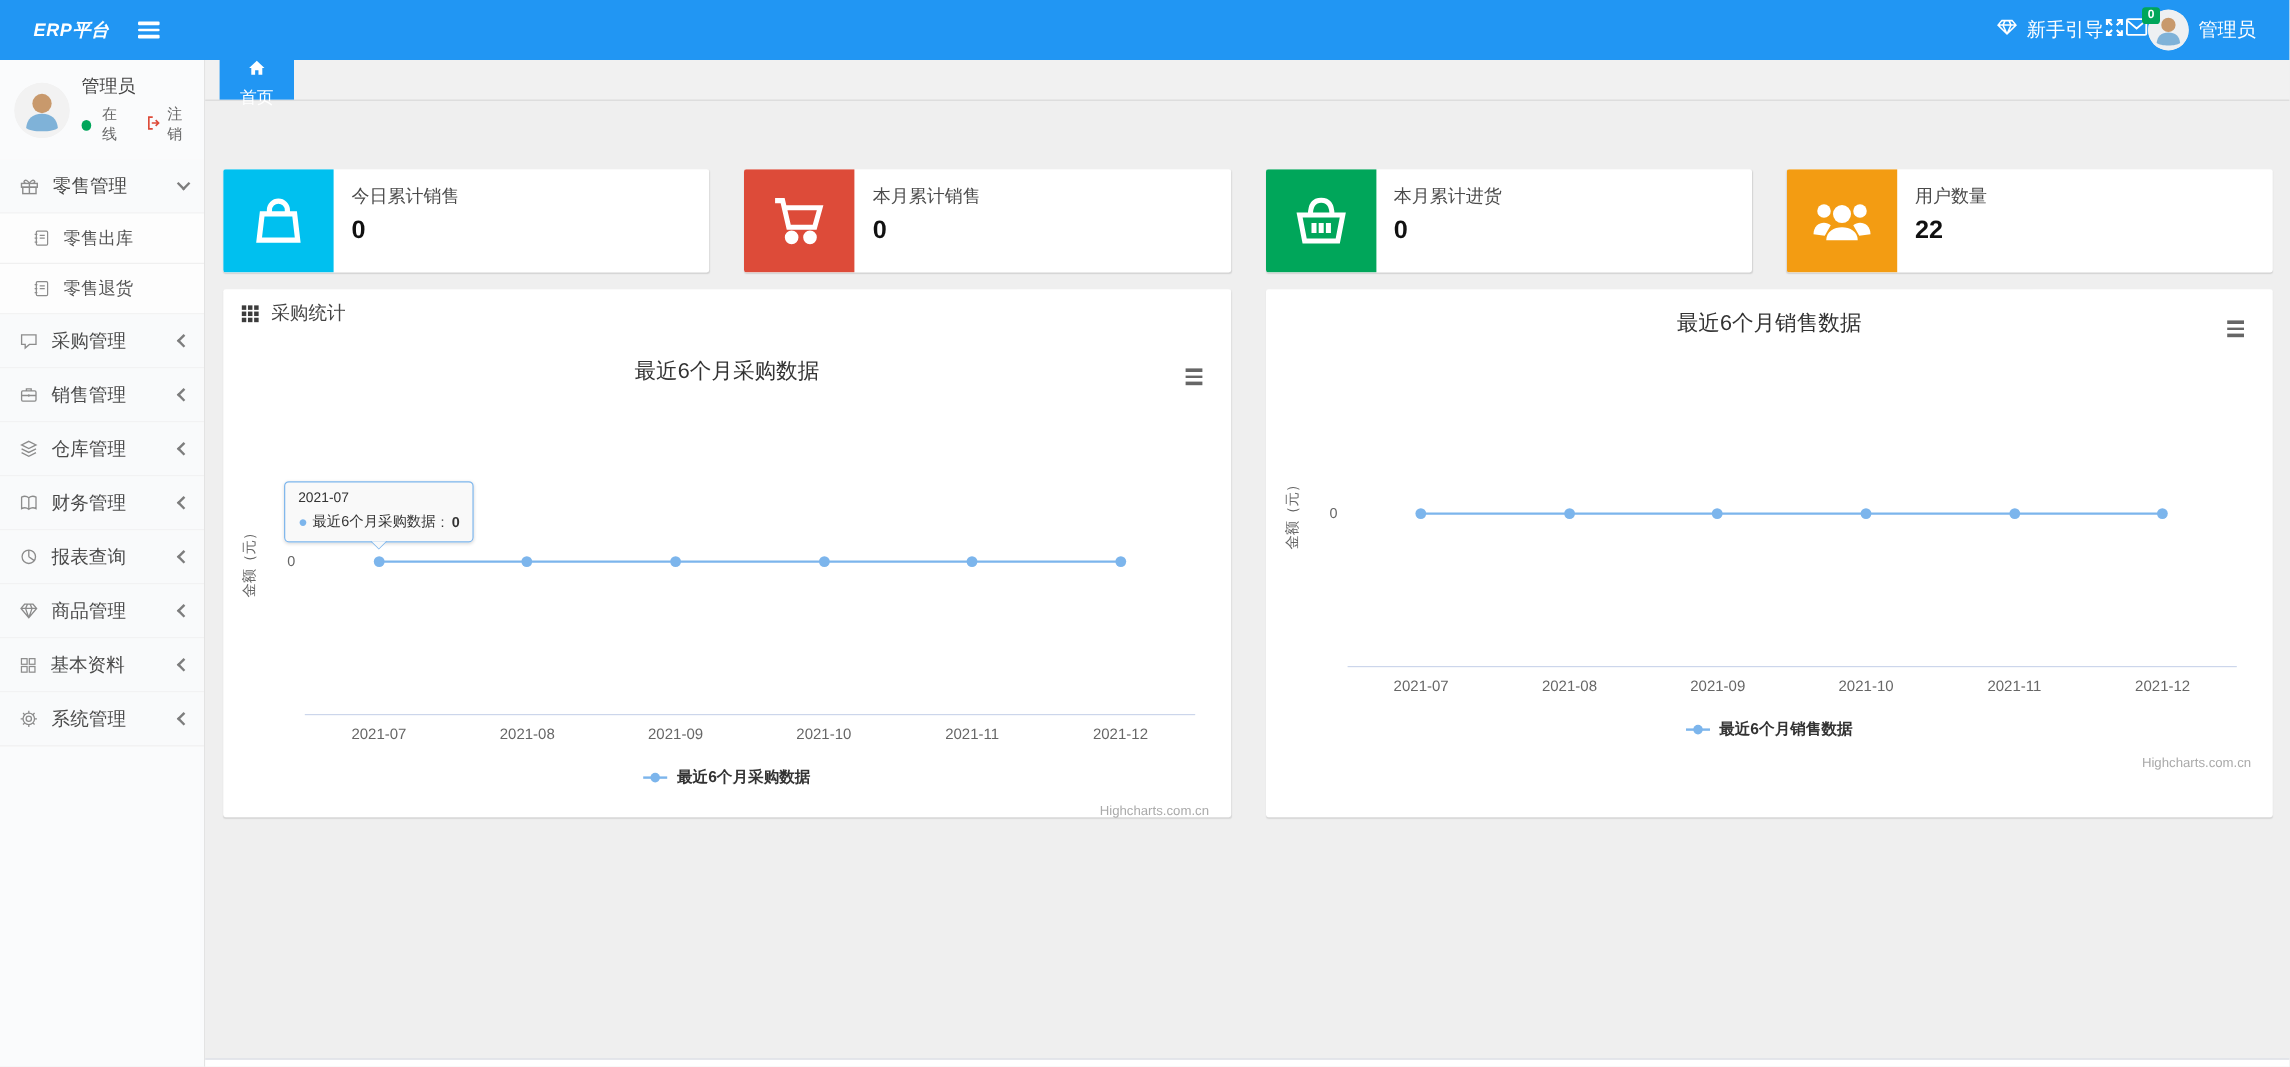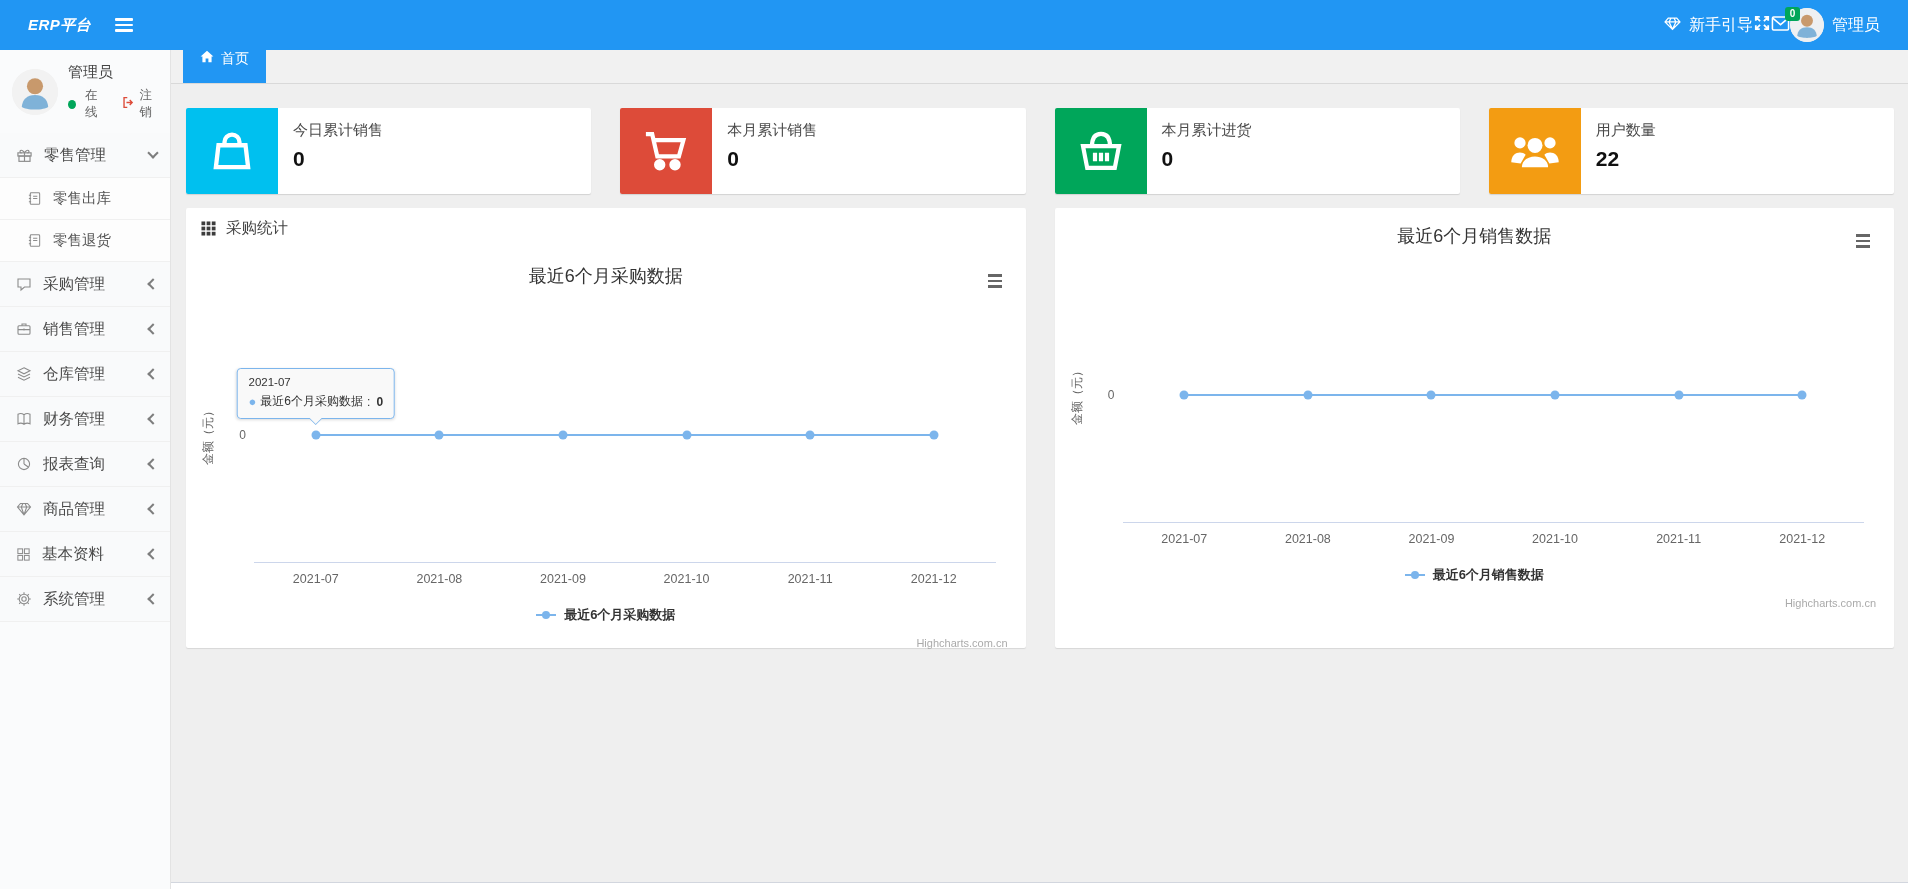--- a/index.html
+++ b/index.html
@@ -31,27 +31,27 @@
     font-size:15.5px; color:#4a4a4a; border-bottom:1px solid #f0f0f0; cursor:pointer; background:#f9fafb; }
   .menu-item .micon { color:#8c8c8c; display:flex; }
   .submenu .menu-item { background:#fdfdfd; padding-left:27px; font-size:14.5px; height:42px; color:#555; }
   .chev { width:8px; height:8px; border-left:2px solid #7d7d7d; border-bottom:2px solid #7d7d7d; display:inline-block; margin-left:auto; }
   .chev.left { transform:rotate(45deg); }
   .chev.down { transform:rotate(-45deg); margin-top:-4px; }
 
   
   .main { margin-left:171px; height:839px; display:flex; flex-direction:column; background:#efefef; position:relative; }
   .tabbar { height:34px; background:#f1f1f1; border-bottom:1px solid #d9d9d9; display:flex; align-items:flex-end; padding-left:12px; }
-  .tab-active { height:33px; background:var(--accent,#2196f3); color:#fff; display:flex; align-items:flex-start; gap:7px; padding:0 17px; font-size:14px; cursor:pointer; }
+  .tab-active { height:33px; background:var(--accent,#2196f3); color:#fff; display:flex; align-items:center; gap:7px; padding:0 17px; font-size:14px; cursor:pointer;flex-direction:column; }
   .content { flex:1; padding:24px 14px 0 15px; }
   .footer { position:absolute; left:0; right:0; bottom:0; height:7px; background:#fff; border-top:1px solid #d2d6de; }
 
   
   .cards { display:flex; gap:29px; margin-bottom:14px; }
-  .card { flex:1; height:86px; background:#fff; display:flex; border-radius:2px; box-shadow:0 1px 1px rgba(0,0,0,.12); overflow:hidden; }
+  .card { flex:1; height:86px; background:#fff; display:flex; border-radius:2px; box-shadow:0 1px 1px rgba(0,0,0,.12); overflow:hidden;margin-top:33px; }
   .card-icon { width:92px; display:flex; align-items:center; justify-content:center; color:#fff; flex:0 0 auto; }
   .card-body { padding:13px 15px; }
   .card-title { font-size:15px; color:#4a4a4a; margin-bottom:7px; }
   .card-value { font-size:21px; font-weight:bold; color:#111; }
 
   
   .panels { display:flex; gap:29px; }
   .panel { flex:1; background:#fff; height:440px; border-radius:2px; box-shadow:0 1px 1px rgba(0,0,0,.1); }
   .panel-header { height:40px; display:flex; align-items:center; gap:10px; padding:0 15px; font-size:15.5px; color:#444; }
   .panel-header .picon { color:#3c3c3c; display:flex; }

